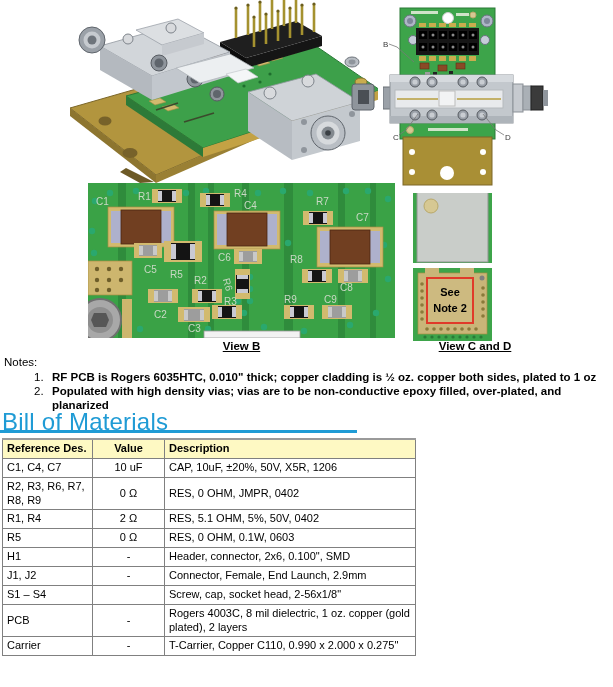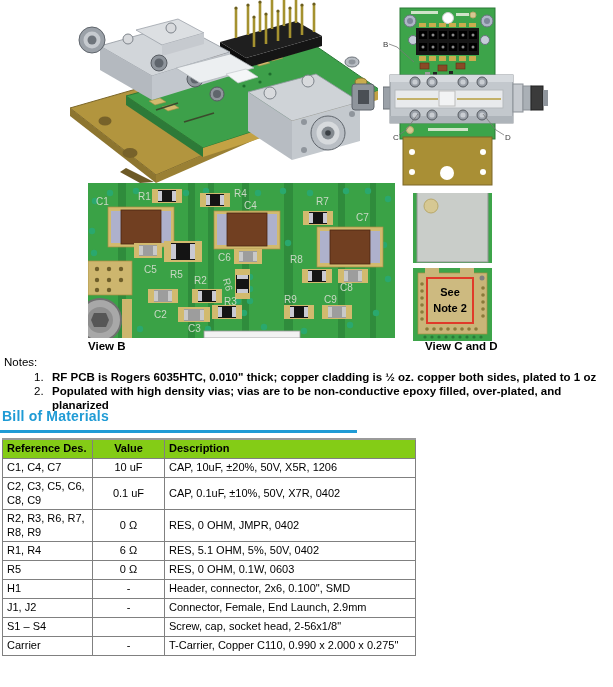--- a/index.html
+++ b/index.html
@@ -3,41 +3,41 @@
 <meta charset="utf-8">
 <style>
   html,body { margin:0; padding:0; background:#ffffff; }
   .page {
     position:relative; width:613px; height:687px; background:#ffffff;
     font-family:"Liberation Sans", sans-serif; color:#000; overflow:hidden;
   }
   .abs { position:absolute; }
 
   
-  .fig-caption { font-weight:bold; font-size:11.5px; text-align:left; color:#000; }
+  .fig-caption { font-weight:bold; font-size:11.5px; text-align:center; color:#000;text-decoration:underline; }
 
   
   .notes { left:4px; top:356px; width:600px; font-size:11.5px; line-height:13.5px; }
   .note-row { display:flex; margin-top:1px; }
   .note-num { width:18px; margin-left:30px; flex:none; }
   .note-text { flex:1;font-weight:bold; }
 
   
-  .bom-heading { left:2px; top:408px; font-size:14px; font-weight:bold; color:#1f9bd5; letter-spacing:0.2px; }
+  .bom-heading { left:2px; top:408px; font-size:24px; font-weight:normal; color:#1f9bd5; letter-spacing:0.2px; }
   .bom-rule { left:0; top:430px; width:357px; height:3px; background:#1f9bd5; }
 
   
   table.bom { border-collapse:collapse; table-layout:fixed; width:413px; font-size:11px; }
   table.bom { border:1px solid #808080; border-top:2px solid #9a9a9a; }
   table.bom th, table.bom td {
     border:1px solid #808080; padding:1px 4px; line-height:13.5px; vertical-align:middle;
     overflow:hidden;
   }
   table.bom th {
-    background:#84cc16; font-weight:bold; text-align:left; height:16px;
+    background:#fef9c3; font-weight:bold; text-align:left; height:16px;
   }
   table.bom th.col-value { text-align:center; }
   table.bom td.value-cell { text-align:center; }
   table.bom col.c1 { width:90px; } table.bom col.c2 { width:72px; } table.bom col.c3 { width:251px; }
   table.bom tr.r-single td { height:16px; }
   table.bom tr.r-double td { height:29px; }
 
   svg text { font-family:"Liberation Sans", sans-serif; }
   .silk { fill:#c9d8c4; font-size:10px; }
   .callout { fill:#3a3a3a; font-size:8px; }
@@ -568,32 +568,27 @@
         <th>Description</th>
       </tr>
     </thead>
     <tbody>
         <tr class="r-single">
           <td class="ref-cell">C1, C4, C7</td>
           <td class="value-cell">10 uF</td>
           <td class="desc-cell">CAP, 10uF, ±20%, 50V, X5R, 1206</td>
         </tr>
         <tr class="r-double">
-          <td class="ref-cell">C2, C3, C5, C6, C8, C9</td>
-          <td class="value-cell">0.1 uF</td>
-          <td class="desc-cell">CAP, 0.1uF, ±10%, 50V,  X7R, 0402</td>
-        </tr>
-        <tr class="r-double">
           <td class="ref-cell">R2, R3, R6, R7, R8, R9</td>
           <td class="value-cell">0 Ω</td>
           <td class="desc-cell">RES, 0 OHM, JMPR, 0402</td>
         </tr>
         <tr class="r-single">
           <td class="ref-cell">R1, R4</td>
-          <td class="value-cell">6 Ω</td>
+          <td class="value-cell">2 Ω</td>
           <td class="desc-cell">RES, 5.1 OHM, 5%, 50V, 0402</td>
         </tr>
         <tr class="r-single">
           <td class="ref-cell">R5</td>
           <td class="value-cell">0 Ω</td>
           <td class="desc-cell">RES, 0 OHM, 0.1W, 0603</td>
         </tr>
         <tr class="r-single">
           <td class="ref-cell">H1</td>
           <td class="value-cell">-</td>
@@ -602,20 +597,25 @@
         <tr class="r-single">
           <td class="ref-cell">J1, J2</td>
           <td class="value-cell">-</td>
           <td class="desc-cell">Connector, Female, End Launch, 2.9mm</td>
         </tr>
         <tr class="r-single">
           <td class="ref-cell">S1 – S4</td>
           <td class="value-cell"></td>
           <td class="desc-cell">Screw, cap, socket head, 2-56x1/8"</td>
         </tr>
+        <tr class="r-double">
+          <td class="ref-cell">PCB</td>
+          <td class="value-cell">-</td>
+          <td class="desc-cell">Rogers 4003C, 8 mil dielectric, 1 oz. copper (gold plated), 2 layers</td>
+        </tr>
         <tr class="r-single">
           <td class="ref-cell">Carrier</td>
           <td class="value-cell">-</td>
           <td class="desc-cell">T-Carrier, Copper C110, 0.990 x 2.000 x 0.275"</td>
         </tr>
       </tbody>
   </table>
 
 </div>
 

